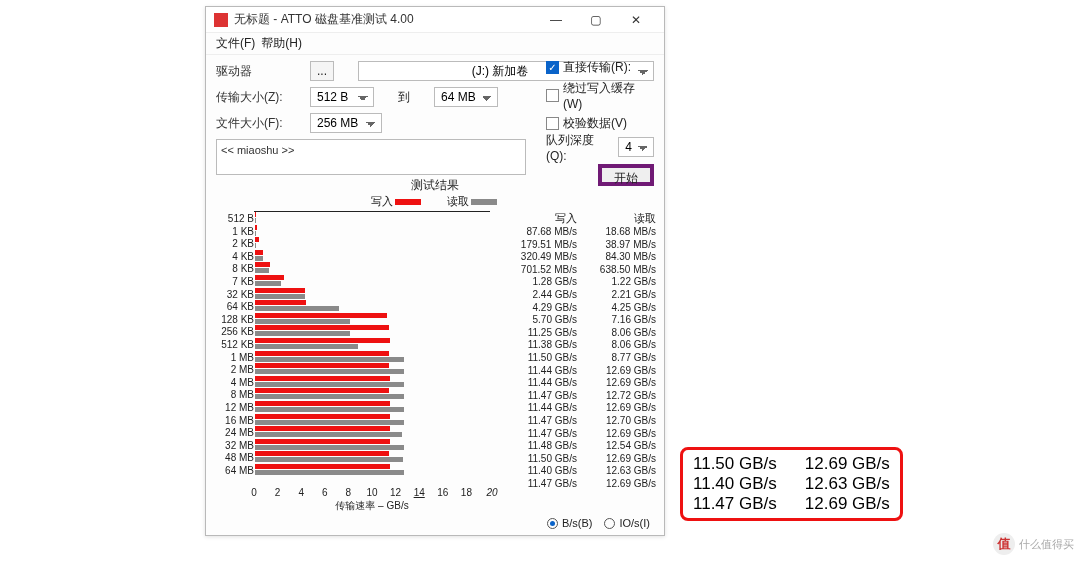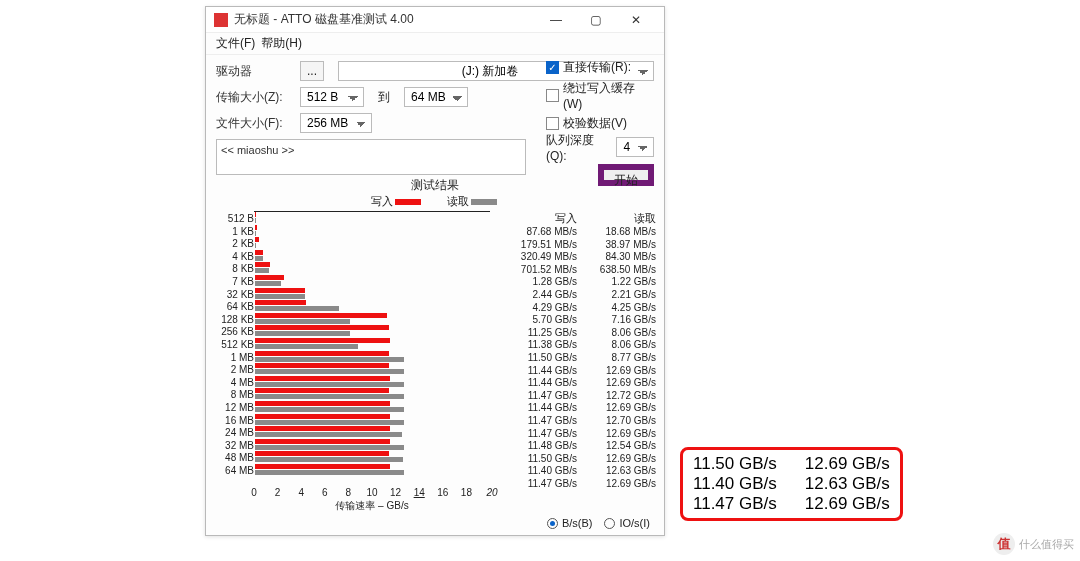--- a/index.html
+++ b/index.html
@@ -25,32 +25,32 @@
   .titlebar {
     height: 26px; display: flex; align-items: center;
     padding: 0 8px; font-size: 12px; color: #333; background:#fff;
     border-bottom: 1px solid #eee;
   }
   .titlebar .appicon { width:14px;height:14px;background:#d33; margin-right:6px; }
   .titlebar .spacer { flex:1; }
   .winbtn { width:40px;height:22px; display:flex;align-items:center;justify-content:center; color:#333; }
   .menubar { height:22px; display:flex; gap:6px; padding:0 10px; align-items:center; font-size:12px; border-bottom:1px solid #eee;}
   .body { flex:1; padding:4px 10px 6px; overflow:hidden; display:flex; flex-direction:column;}
-  .form-row{ display:flex; align-items:center; height:24px; gap:14px; margin-bottom:2px;}
+  .form-row{ display:flex; align-items:center; height:24px; gap:24px; margin-bottom:2px;}
   .label{ width:70px; color:#333; font-size:12px;}
   .btn, select, .textbox{ font-size:12px; border:1px solid #bbb; background:#fff; height:20px; padding:0 6px; display:flex;align-items:center;}
   .btn{cursor:pointer; background:#f5f5f5;}
   select{appearance:none; padding-right:18px; background:linear-gradient(45deg,transparent 50%,#666 50%) calc(100% - 10px) 8px/5px 5px no-repeat,linear-gradient(135deg,#666 50%,transparent 50%) calc(100% - 5px) 8px/5px 5px no-repeat,#fff;}
   .drive-select{flex:1;text-align:center;}
   .checkbox{ display:flex; gap:4px; align-items:center; font-size:12px; margin-bottom:4px;}
   .checkbox .box{width:13px;height:13px;border:1px solid #888;display:flex;align-items:center;justify-content:center;font-size:10px;background:#fff;}
   .checkbox.checked .box{background:#0a63c9;border-color:#0a63c9;color:#fff;}
   .rightcol{position:absolute; left:330px; top:0;}
   .rightcol .checkbox{position:relative;}
-  .start-btn{ width:56px; height:22px; border:6px solid #701a75; background:#efefef; text-align:center; line-height:20px; font-size:12px; cursor:pointer;}
+  .start-btn{ width:56px; height:22px; border:4px solid #701a75; background:#efefef; text-align:center; line-height:20px; font-size:12px; cursor:pointer;}
   .desc-box{ margin-top:4px; border:1px solid #bbb; background:#fff; height:36px; padding:4px; font-size:11px; color:#333; width:310px;}
   .chart-title{text-align:center;font-size:12px;margin:2px 0 0;}
   .legend{display:flex;justify-content:center;gap:24px;font-size:11px;margin-bottom:2px;}
   .legend span.sw{display:inline-block;width:26px;height:6px;vertical-align:middle;margin:0 2px;}
   .chart-area{position:relative; flex:1; display:flex;}
   .yaxis{width:38px; text-align:right; font-size:10px; line-height:12.6px; padding-top:2px;}
   .plot{position:relative; flex:1; border-left:1px solid #222; border-bottom:1px solid #222; }
   .grid{position:absolute;inset:0;pointer-events:none;}
   .grid div{position:absolute;top:0;bottom:0;border-left:1px solid #e4e4e4;}
   .bars{position:absolute;inset:0;}

